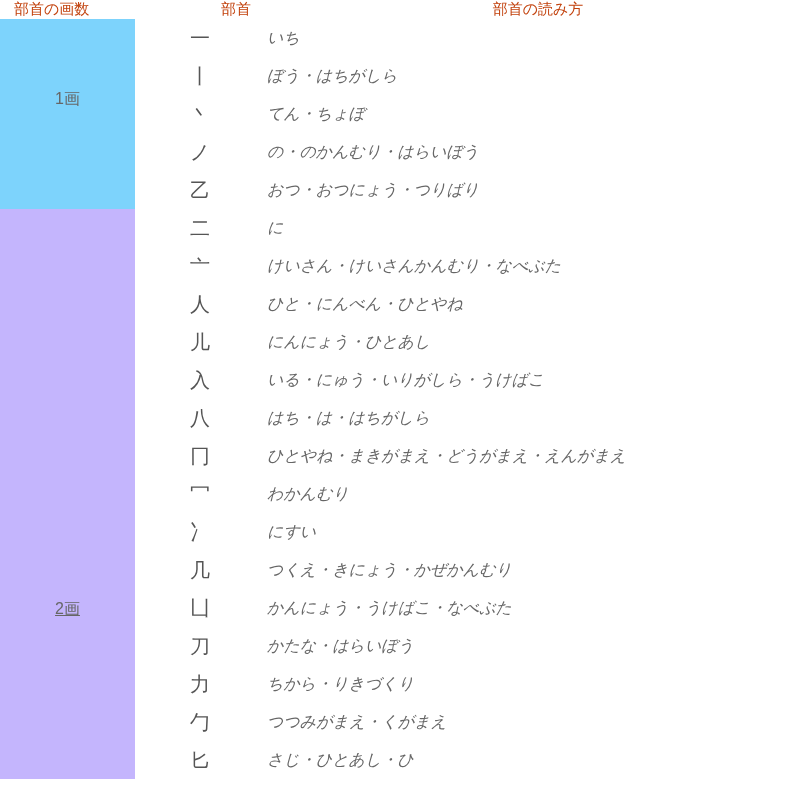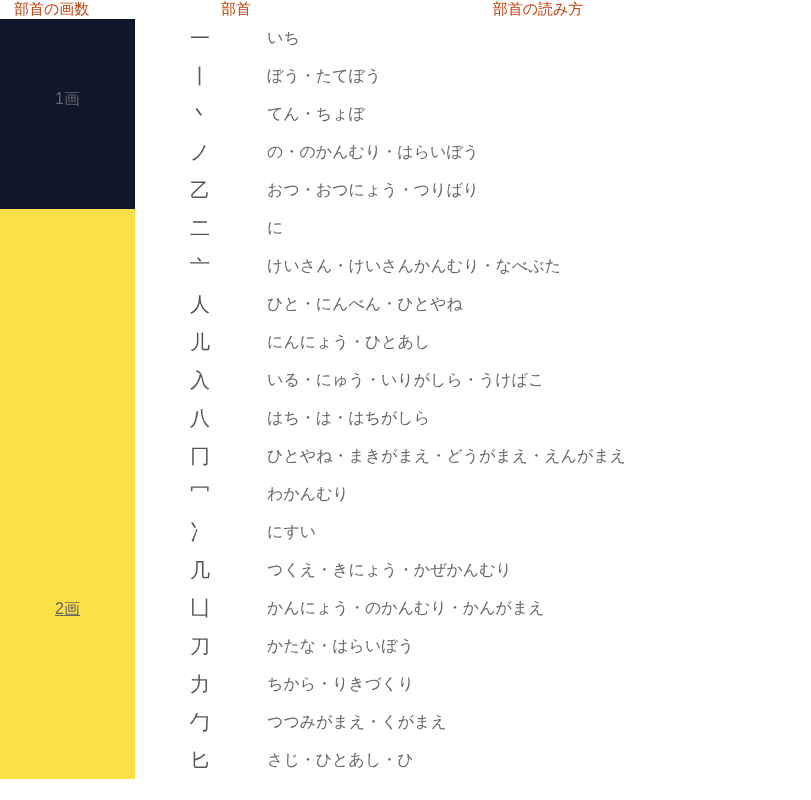--- a/index.html
+++ b/index.html
@@ -27,36 +27,37 @@
     td {
       padding: 0;
     }
     td.strokes-cell {
       text-align: center;
       vertical-align: top;
       padding-top: 70px;
       color: #666;
       font-size: 16px;
     }
-    td.strokes-cell.g1 { background: #0f172a; }
-    td.strokes-cell.g2 { background: #fde047; padding-top: 390px; text-decoration: underline; }
+    td.strokes-cell.g1 { background: #7dd3fc; }
+    td.strokes-cell.g2 { background: #c4b5fd; padding-top: 390px; text-decoration: underline; }
     td.radical-cell {
       text-align: center;
       vertical-align: middle;
       font-size: 20px;
       color: #555;
       height: 38px;
       width: 130px;
     }
     td.reading-cell {
       text-align: left;
       vertical-align: middle;
       font-size: 16px;
       color: #666;
       padding-left: 2px;
+      font-style: italic;
     }
   </style>
 </head>
 <body>
 
 <table>
   <thead>
     <tr>
       <th class="col-strokes">部首の画数</th>
       <th class="col-radical">部首</th>
@@ -64,21 +65,21 @@
     </tr>
   </thead>
   <tbody id="tbody">
       <tr>
         <td class="strokes-cell g1" rowspan="5">1画</td>
         <td class="radical-cell">一</td>
         <td class="reading-cell">いち</td>
       </tr>
       <tr>
         <td class="radical-cell">丨</td>
-        <td class="reading-cell">ぼう・たてぼう</td>
+        <td class="reading-cell">ぼう・はちがしら</td>
       </tr>
       <tr>
         <td class="radical-cell">丶</td>
         <td class="reading-cell">てん・ちょぼ</td>
       </tr>
       <tr>
         <td class="radical-cell">ノ</td>
         <td class="reading-cell">の・のかんむり・はらいぼう</td>
       </tr>
       <tr>
@@ -121,21 +122,21 @@
       <tr>
         <td class="radical-cell">冫</td>
         <td class="reading-cell">にすい</td>
       </tr>
       <tr>
         <td class="radical-cell">几</td>
         <td class="reading-cell">つくえ・きにょう・かぜかんむり</td>
       </tr>
       <tr>
         <td class="radical-cell">凵</td>
-        <td class="reading-cell">かんにょう・のかんむり・かんがまえ</td>
+        <td class="reading-cell">かんにょう・うけばこ・なべぶた</td>
       </tr>
       <tr>
         <td class="radical-cell">刀</td>
         <td class="reading-cell">かたな・はらいぼう</td>
       </tr>
       <tr>
         <td class="radical-cell">力</td>
         <td class="reading-cell">ちから・りきづくり</td>
       </tr>
       <tr>

